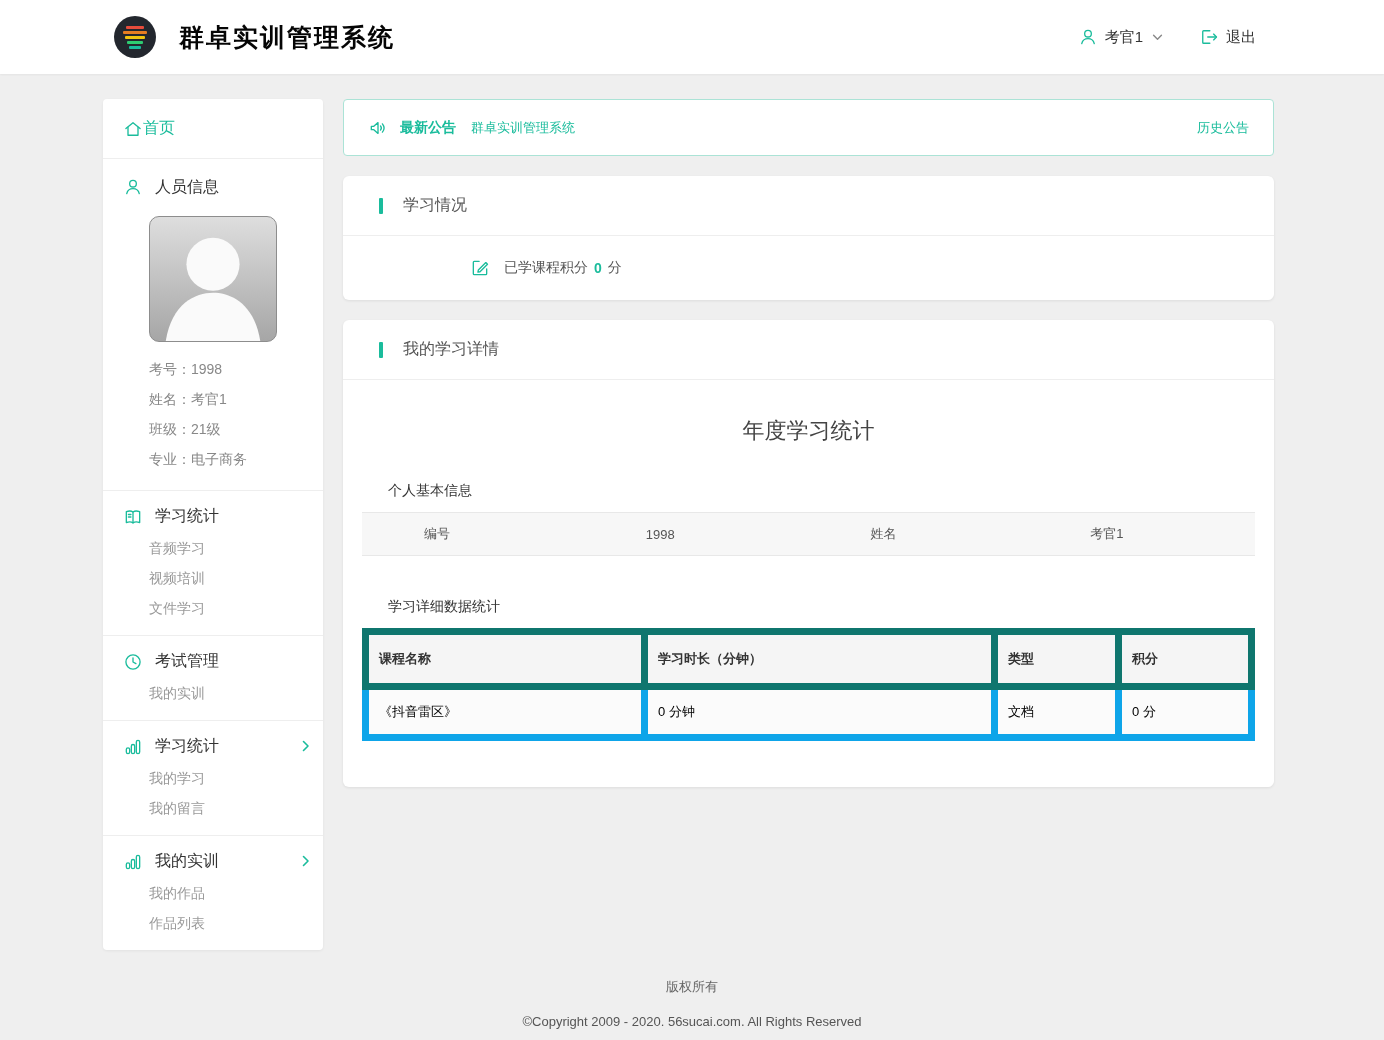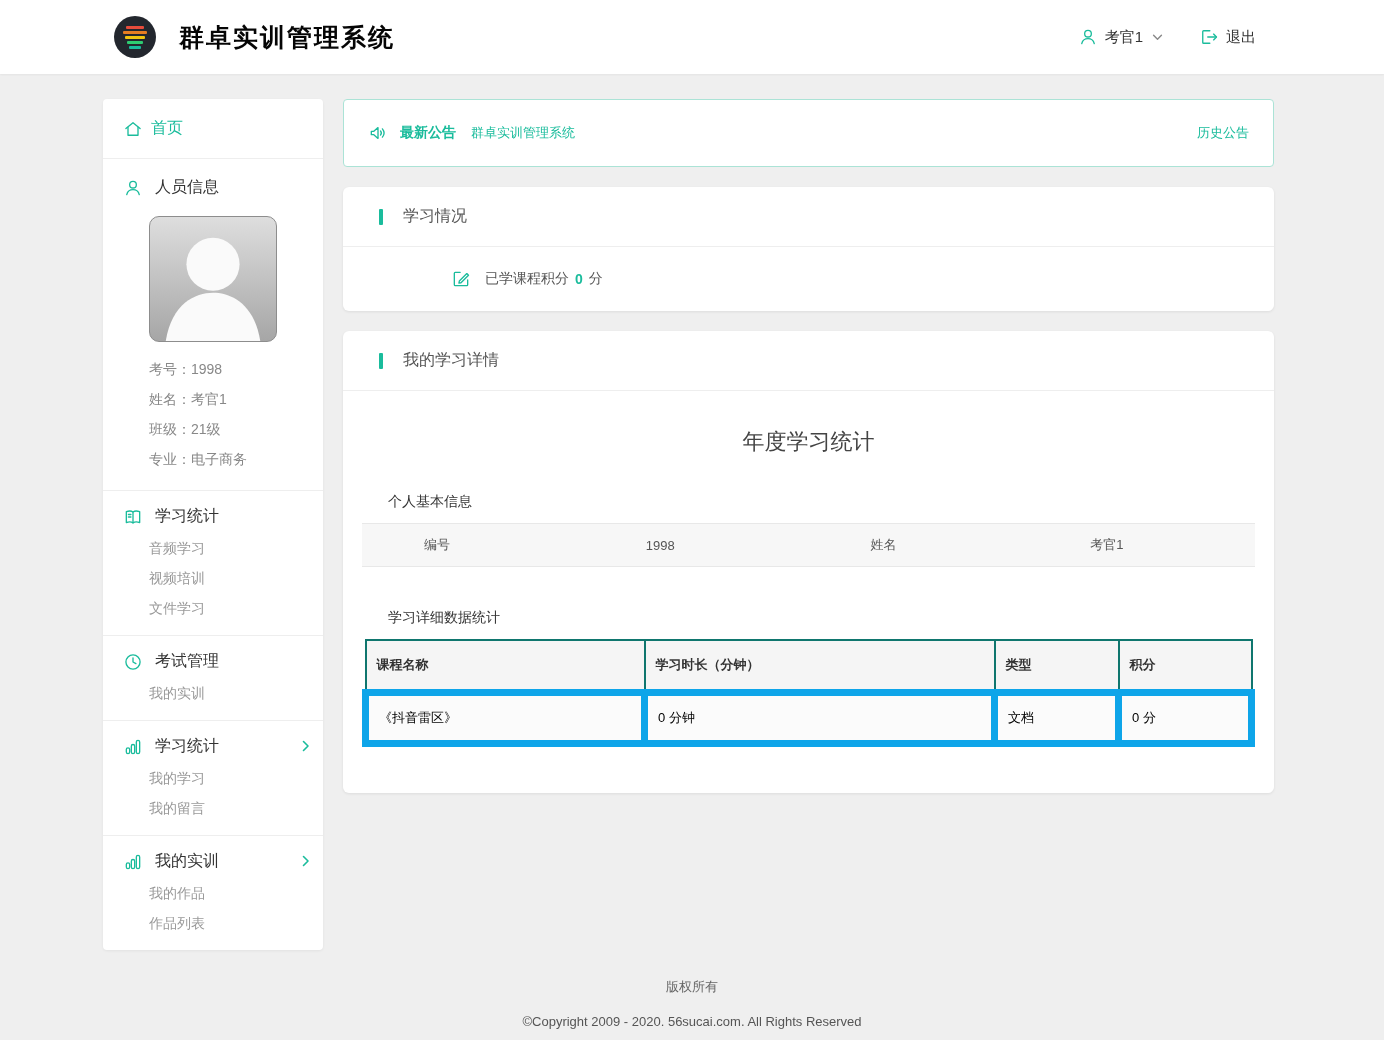--- a/index.html
+++ b/index.html
@@ -38,27 +38,27 @@
     min-height: 890px;
   }
 
   
   .sidebar {
     width: 220px; background: #fff; border-radius: 4px;
     box-shadow: 0 1px 3px rgba(0,0,0,.06);
     flex-shrink: 0;
   }
   .side-home {
-    display: flex; align-items: center; gap: 8px;
+    display: flex; align-items: center; gap: 0;
     padding: 19px 20px; font-size: 16px; color: var(--accent);
     border-bottom: 1px solid #eee; cursor: pointer;
   }
   .person-block { padding: 18px 0 16px; }
   .person-header {
-    display: flex; align-items: flex-end; gap: 12px;
+    display: flex; align-items: flex-start; gap: 12px;
     padding: 0 20px; font-size: 16px; color: #333; cursor: pointer;
   }
   .avatar {
     width: 128px; height: 126px; margin: 18px auto 12px;
     border-radius: 10px; border: 1px solid #8d8d8d;
     background: linear-gradient(180deg, #dedede 0%, #a6a6a6 100%);
     overflow: hidden;
   }
   .profile-list { margin-left: 46px; font-size: 14px; color: #888; }
   .profile-list div { line-height: 30px; }
@@ -71,21 +71,21 @@
   .group-items { margin: 6px 0 0 46px; }
   .sub-item { line-height: 30px; font-size: 14px; color: #999; cursor: pointer; }
   .chev-right { position: absolute; right: 13px; top: 19px; color: var(--accent); }
   .icon-20 svg { width: 20px; height: 20px; }
   .stroke-icon { fill: none; stroke: currentColor; stroke-width: 1.6; stroke-linecap: round; stroke-linejoin: round; }
 
   
   .main { flex: 1; min-width: 0; }
 
   .announcement {
-    height: 68px; background: #fff;
+    height: 57px; background: #fff;
     border: 1px solid var(--accent-border); border-radius: 4px;
     display: flex; align-items: center; gap: 12px;
     padding: 0 24px;
   }
   .announcement .latest { font-size: 14px; font-weight: 700; color: var(--accent); }
   .announcement .msg { font-size: 13px; color: var(--accent); margin-left: 3px; cursor: pointer; }
   .announcement .history { margin-left: auto; font-size: 13px; color: var(--accent); cursor: pointer; }
 
   .card {
     background: #fff; border-radius: 6px; margin-top: 20px;
@@ -93,40 +93,40 @@
   }
   .card-header {
     display: flex; align-items: center; gap: 20px;
     padding: 19px 36px; border-bottom: 1px solid #eee;
     font-size: 16px; color: #555;
   }
   .accent-bar { width: 4px; height: 16px; background: var(--accent); border-radius: 1px; }
 
   .credit-row {
     display: flex; align-items: center;
-    padding: 22px 20px 22px 108px; font-size: 14px; color: #555;
+    padding: 22px 20px 22px 108px; font-size: 14px; color: #555; margin-left: 19px;
   }
   .credit-row .icon-20 { margin-right: 14px; }
   .credit-value { color: var(--accent); font-weight: 700; margin: 0 6px; }
 
   .detail-body { padding: 10px 19px 46px; }
   .stats-title { text-align: center; font-size: 22px; font-weight: 400; color: #444; margin: 26px 0 36px; }
   .sub-label { font-size: 14px; color: #333; margin: 0 0 12px 26px; }
   .sub-label.second { margin-top: 42px; }
 
   .basic-row {
     display: grid; grid-template-columns: 150px 1fr 150px 1fr;
     background: #f7f7f7; height: 44px; align-items: center;
     border-top: 1px solid #e8e8e8; border-bottom: 1px solid #e8e8e8;
     font-size: 13px; color: #555; text-align: center;
   }
 
   table.detail-table { width: 100%; border-collapse: collapse; font-size: 13px; }
   .detail-table th {
-    background: #f5f5f5; border: 2px solid #0f766e;
+    background: #f5f5f5; border: 7px solid #0f766e;
     text-align: left; padding: 15px 10px; color: #333; font-weight: 700;
   }
   .detail-table td { border: 7px solid #0ea5e9; padding: 13px 10px; color: #000000; background:#fbfbfb; }
   .col-course { width: 31.5%; } .col-time { width: 39.5%; } .col-type { width: 14%; } .col-score { width: 15%; }
 
   
   .footer { text-align: center; padding-top: 14px; }
   .footer .line1 { font-size: 13px; color: #666; }
   .footer .line2 { font-size: 13px; color: #555; margin-top: 18px; }
 </style>

